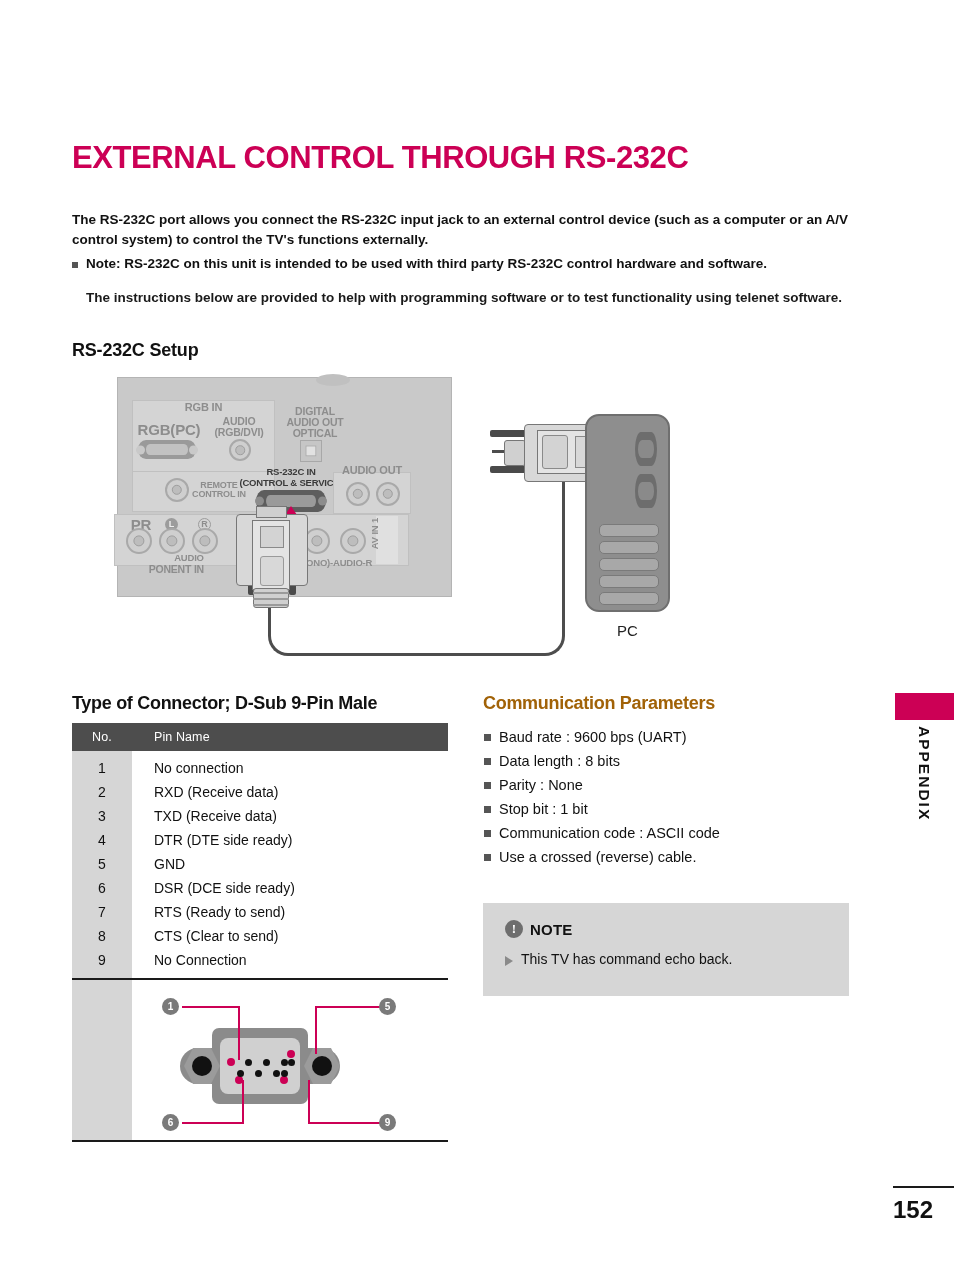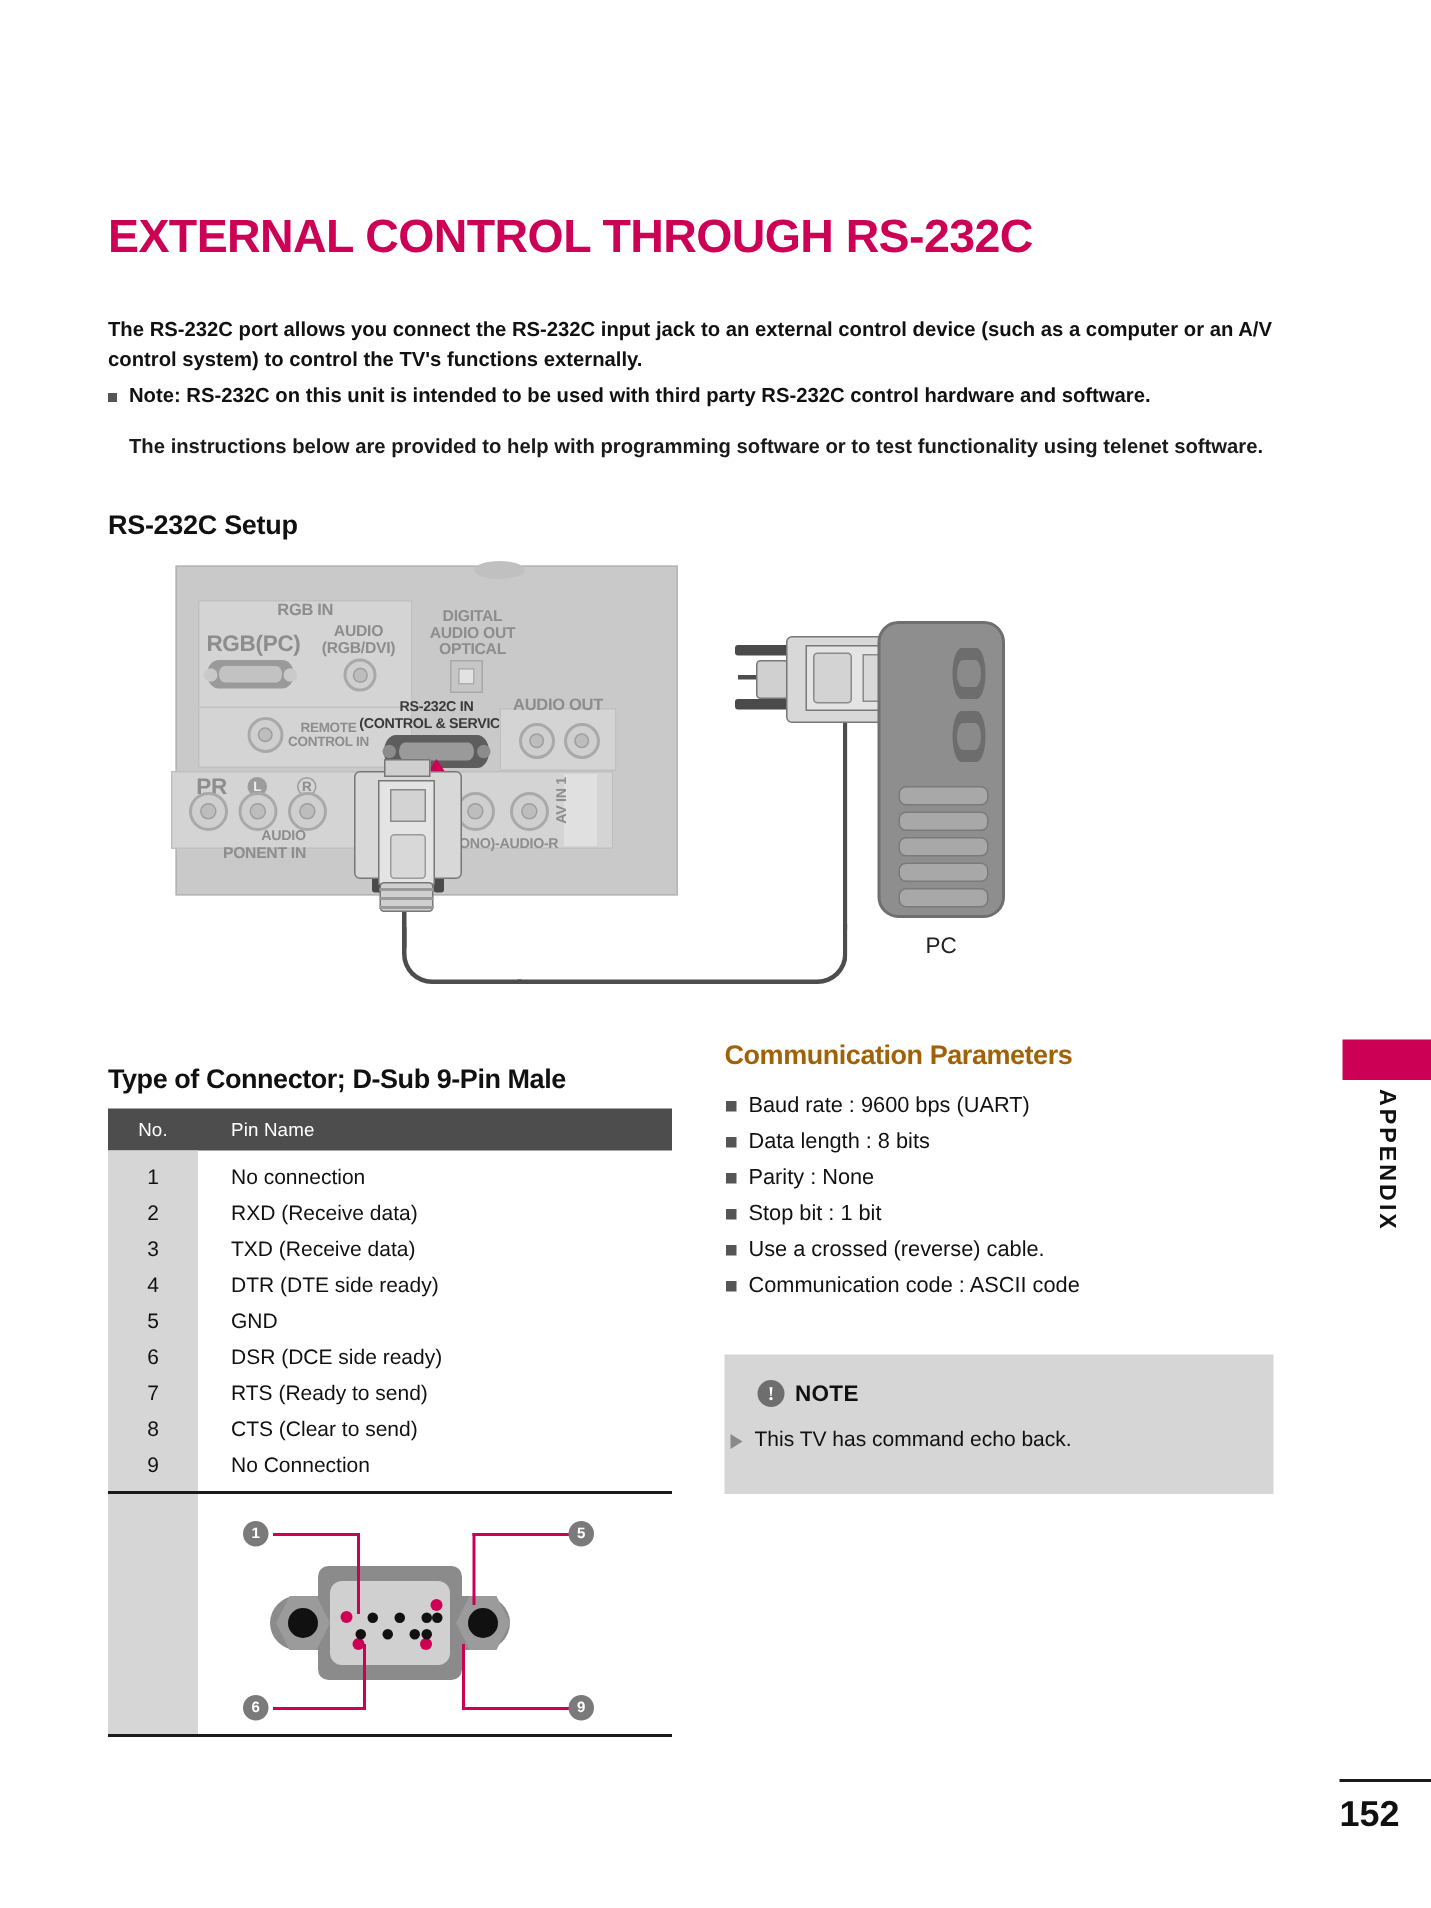--- a/index.html
+++ b/index.html
@@ -120,21 +120,21 @@
     position:absolute; background:#a8a8a8; border:1.5px solid #7a7a7a; border-radius:5px;
   }
   .pc-port {
     position:absolute; background:#6d6d6d; border-radius:6px/50%;
   }
   .pc-port .inner { position:absolute; left:14%; top:24%; width:72%; height:52%;
     background:#8a8a8a; border-radius:4px/50%; }
   .pc-label { position:absolute; font-size:15px; color:#222; }
 
   
-  #connector-section { position:absolute; left:72px; top:693px; width:376px;margin-top:16px; }
+  #connector-section { position:absolute; left:72px; top:693px; width:376px; }
   #connector-heading { font-size:18px; font-weight:bold; color:#111; letter-spacing:-0.3px;
      margin:0 0 9px 0; }
   table.pintable { width:376px; border-collapse:collapse; }
   table.pintable thead th {
     background:#4d4d4d; color:#ffffff; font-size:12.5px; font-weight:normal;
     text-align:left; padding:7px 0 7px 0; letter-spacing:0.1px;
   }
   table.pintable thead th.c-no { width:60px; text-align:center; padding-left:0; }
   table.pintable thead th.c-name { padding-left:22px; }
   table.pintable tbody td { font-size:14px; padding:4px 0; color:#111; }
@@ -191,21 +191,21 @@
   #note-head {
     position:absolute; left:22px; top:17px; display:flex; align-items:center; gap:7px;
   }
   #note-icon {
     width:18px; height:18px; border-radius:50%; background:#6e6e6e;
     color:#fff; font-size:13px; font-weight:bold; line-height:18px; text-align:center;
     font-family:"Liberation Serif", serif;
   }
   #note-title { font-size:15px; font-weight:bold; color:#111; letter-spacing:0.2px; }
   #note-body {
-    position:absolute; left:4px; top:48px; font-size:14px; color:#111;
+    position:absolute; left:22px; top:48px; font-size:14px; color:#111;
     display:flex; align-items:flex-start; gap:8px;
   }
   .tri {
     width:0; height:0; margin-top:5px;
     border-top:5px solid transparent; border-bottom:5px solid transparent;
     border-left:8px solid #8a8a8a;
   }
 
   
   #tab-bar {
@@ -453,22 +453,22 @@
   <div id="table-rule-bottom"></div>
 </div>
 
 <div id="comm-section">
   <div id="comm-heading">Communication Parameters</div>
   <ul class="params">
     <li><span class="sq"></span><span>Baud rate : 9600 bps (UART)</span></li>
     <li><span class="sq"></span><span>Data length : 8 bits</span></li>
     <li><span class="sq"></span><span>Parity : None</span></li>
     <li><span class="sq"></span><span>Stop bit : 1 bit</span></li>
+    <li><span class="sq"></span><span>Communication code : ASCII code</span></li>
     <li><span class="sq"></span><span>Use a crossed (reverse) cable.</span></li>
-    <li><span class="sq"></span><span>Communication code : ASCII code</span></li>
   </ul>
 </div>
 
 <div id="note-box">
   <div id="note-head">
     <span id="note-icon">!</span>
     <span id="note-title">NOTE</span>
   </div>
   <div id="note-body">
     <span class="tri"></span>

